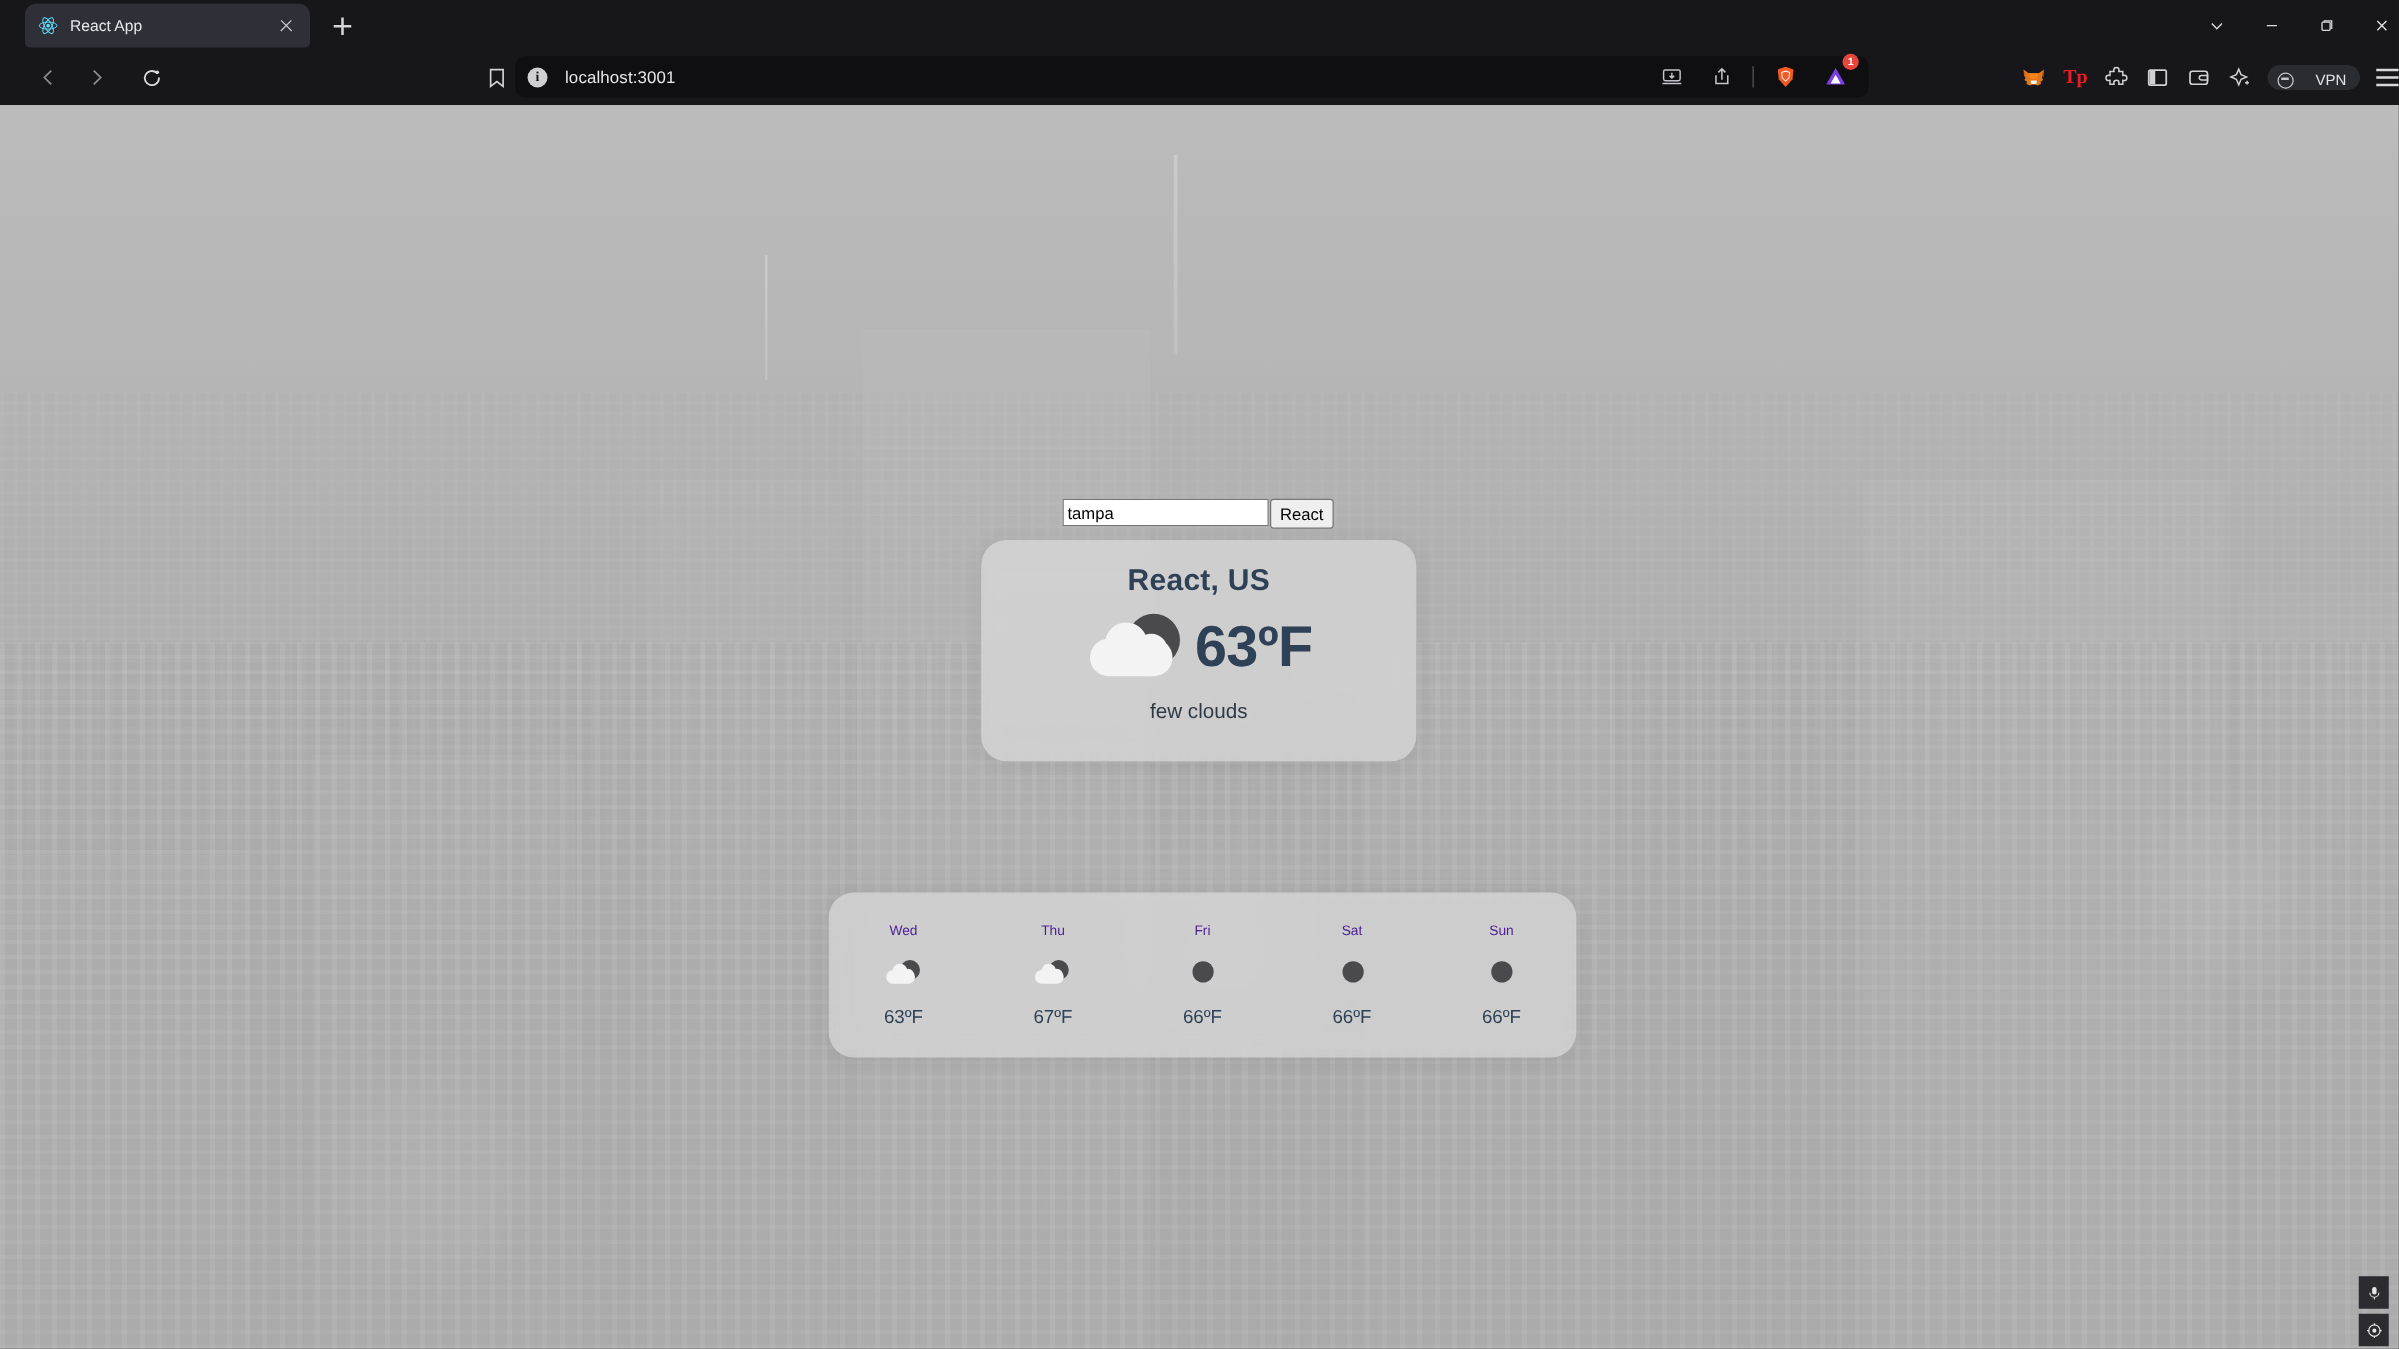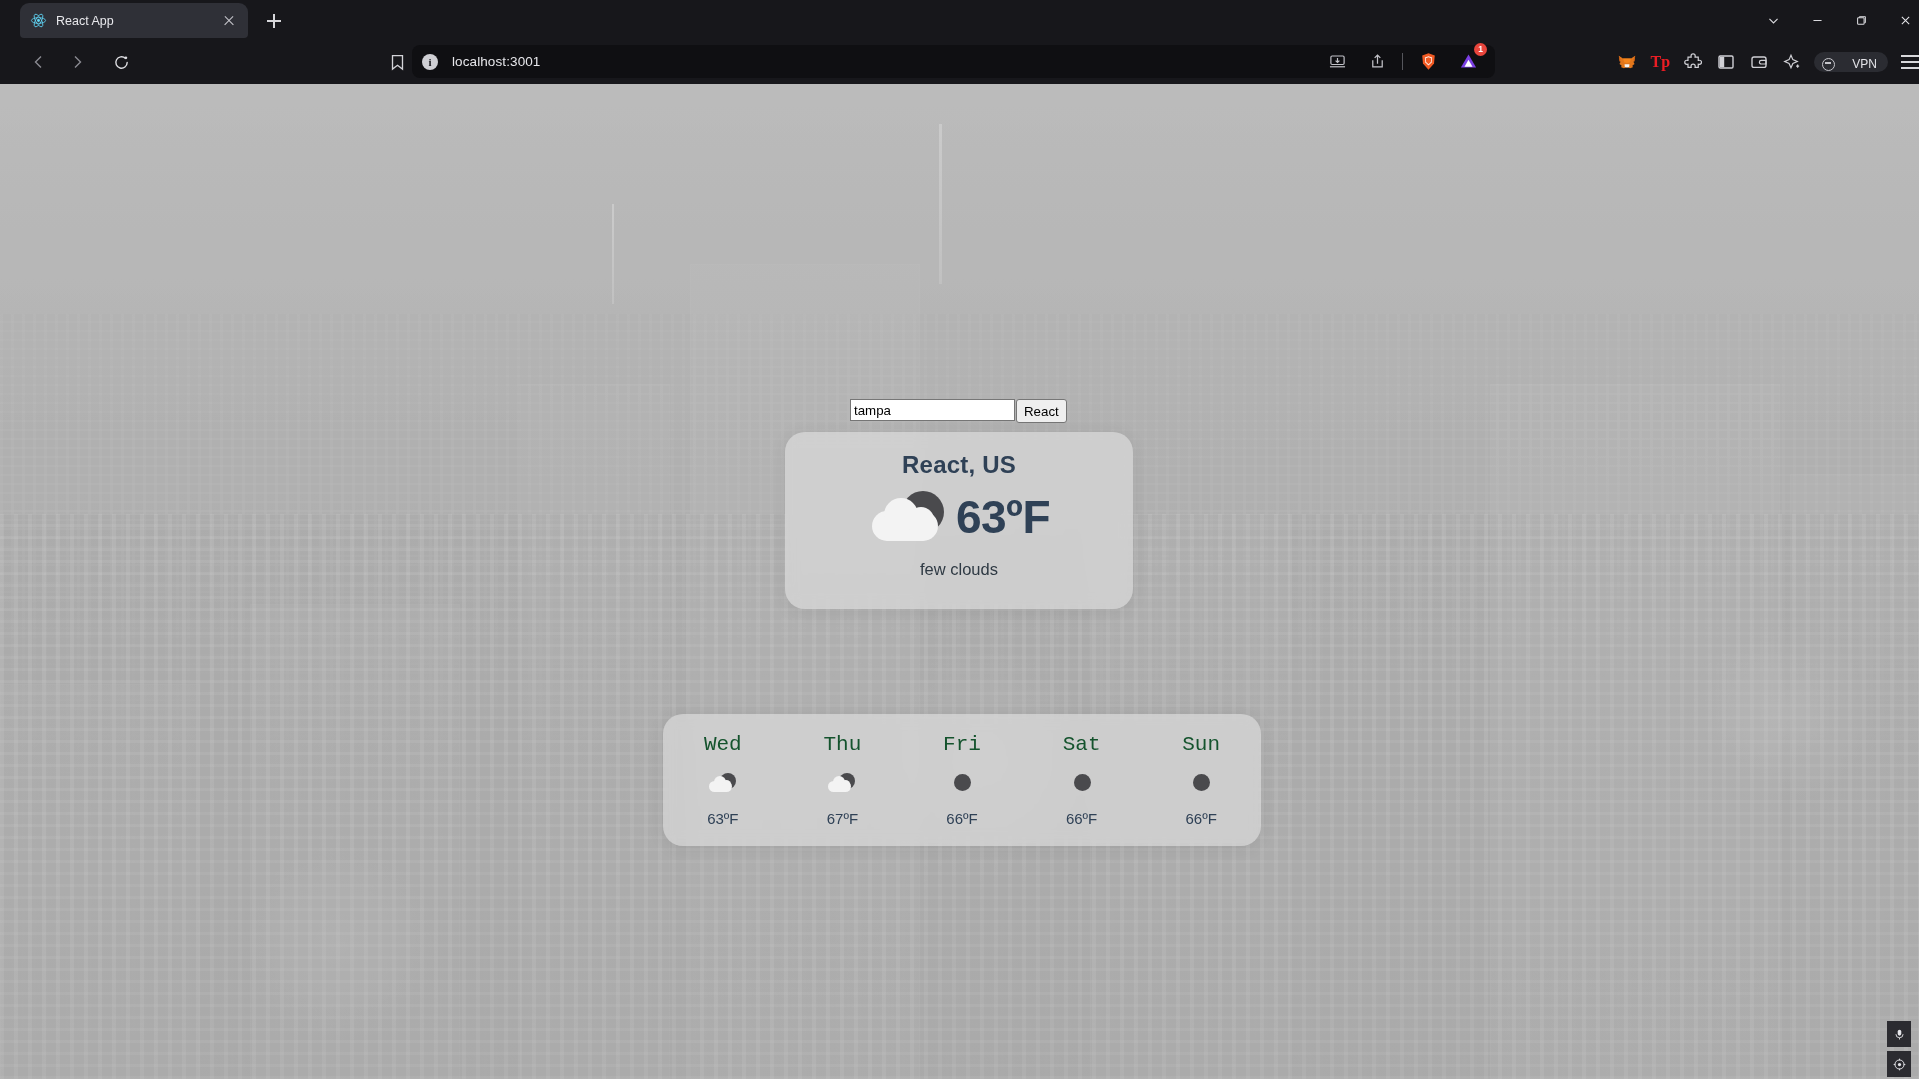--- a/index.html
+++ b/index.html
@@ -114,21 +114,21 @@
   }
   .main-card { left:785px; top:320px; width:348px; height:177px;
                display:flex; flex-direction:column; align-items:center; }
   .city { color:#2f4156; font-size:24px; font-weight:bold; margin-top:19px; letter-spacing:.2px; }
   .mainrow { display:flex; align-items:center; margin-top:6px; }
   .temp { color:#2f4156; font-size:46px; font-weight:bold; line-height:1; letter-spacing:-.5px; }
   .desc { color:#2f3a44; font-size:16.5px; margin-top:11px; }
 
   .forecast-card { left:663px; top:602px; width:598px; height:132px; display:flex; align-items:center; }
   .fc-day { flex:1; display:flex; flex-direction:column; align-items:center; gap:16px; }
-  .fc-name { color:#14532d; font-size:21px;font-family:Liberation Mono, monospace; }
+  .fc-name { color:#4c1d95; font-size:11px; }
   .fc-temp { color:#2f4156; font-size:15px; }
 
   .alerts { position:absolute; left:0; top:760px; width:1919px; text-align:center;
             color:#23272b; font-size:16.5px; }
 
   
   .wi { position:relative; }
   .wi .sun { position:absolute; border-radius:50%; background:#4a4a4d; }
   .wi .cloud { position:absolute; border-radius:999px; background:#f3f3f3; }
 

